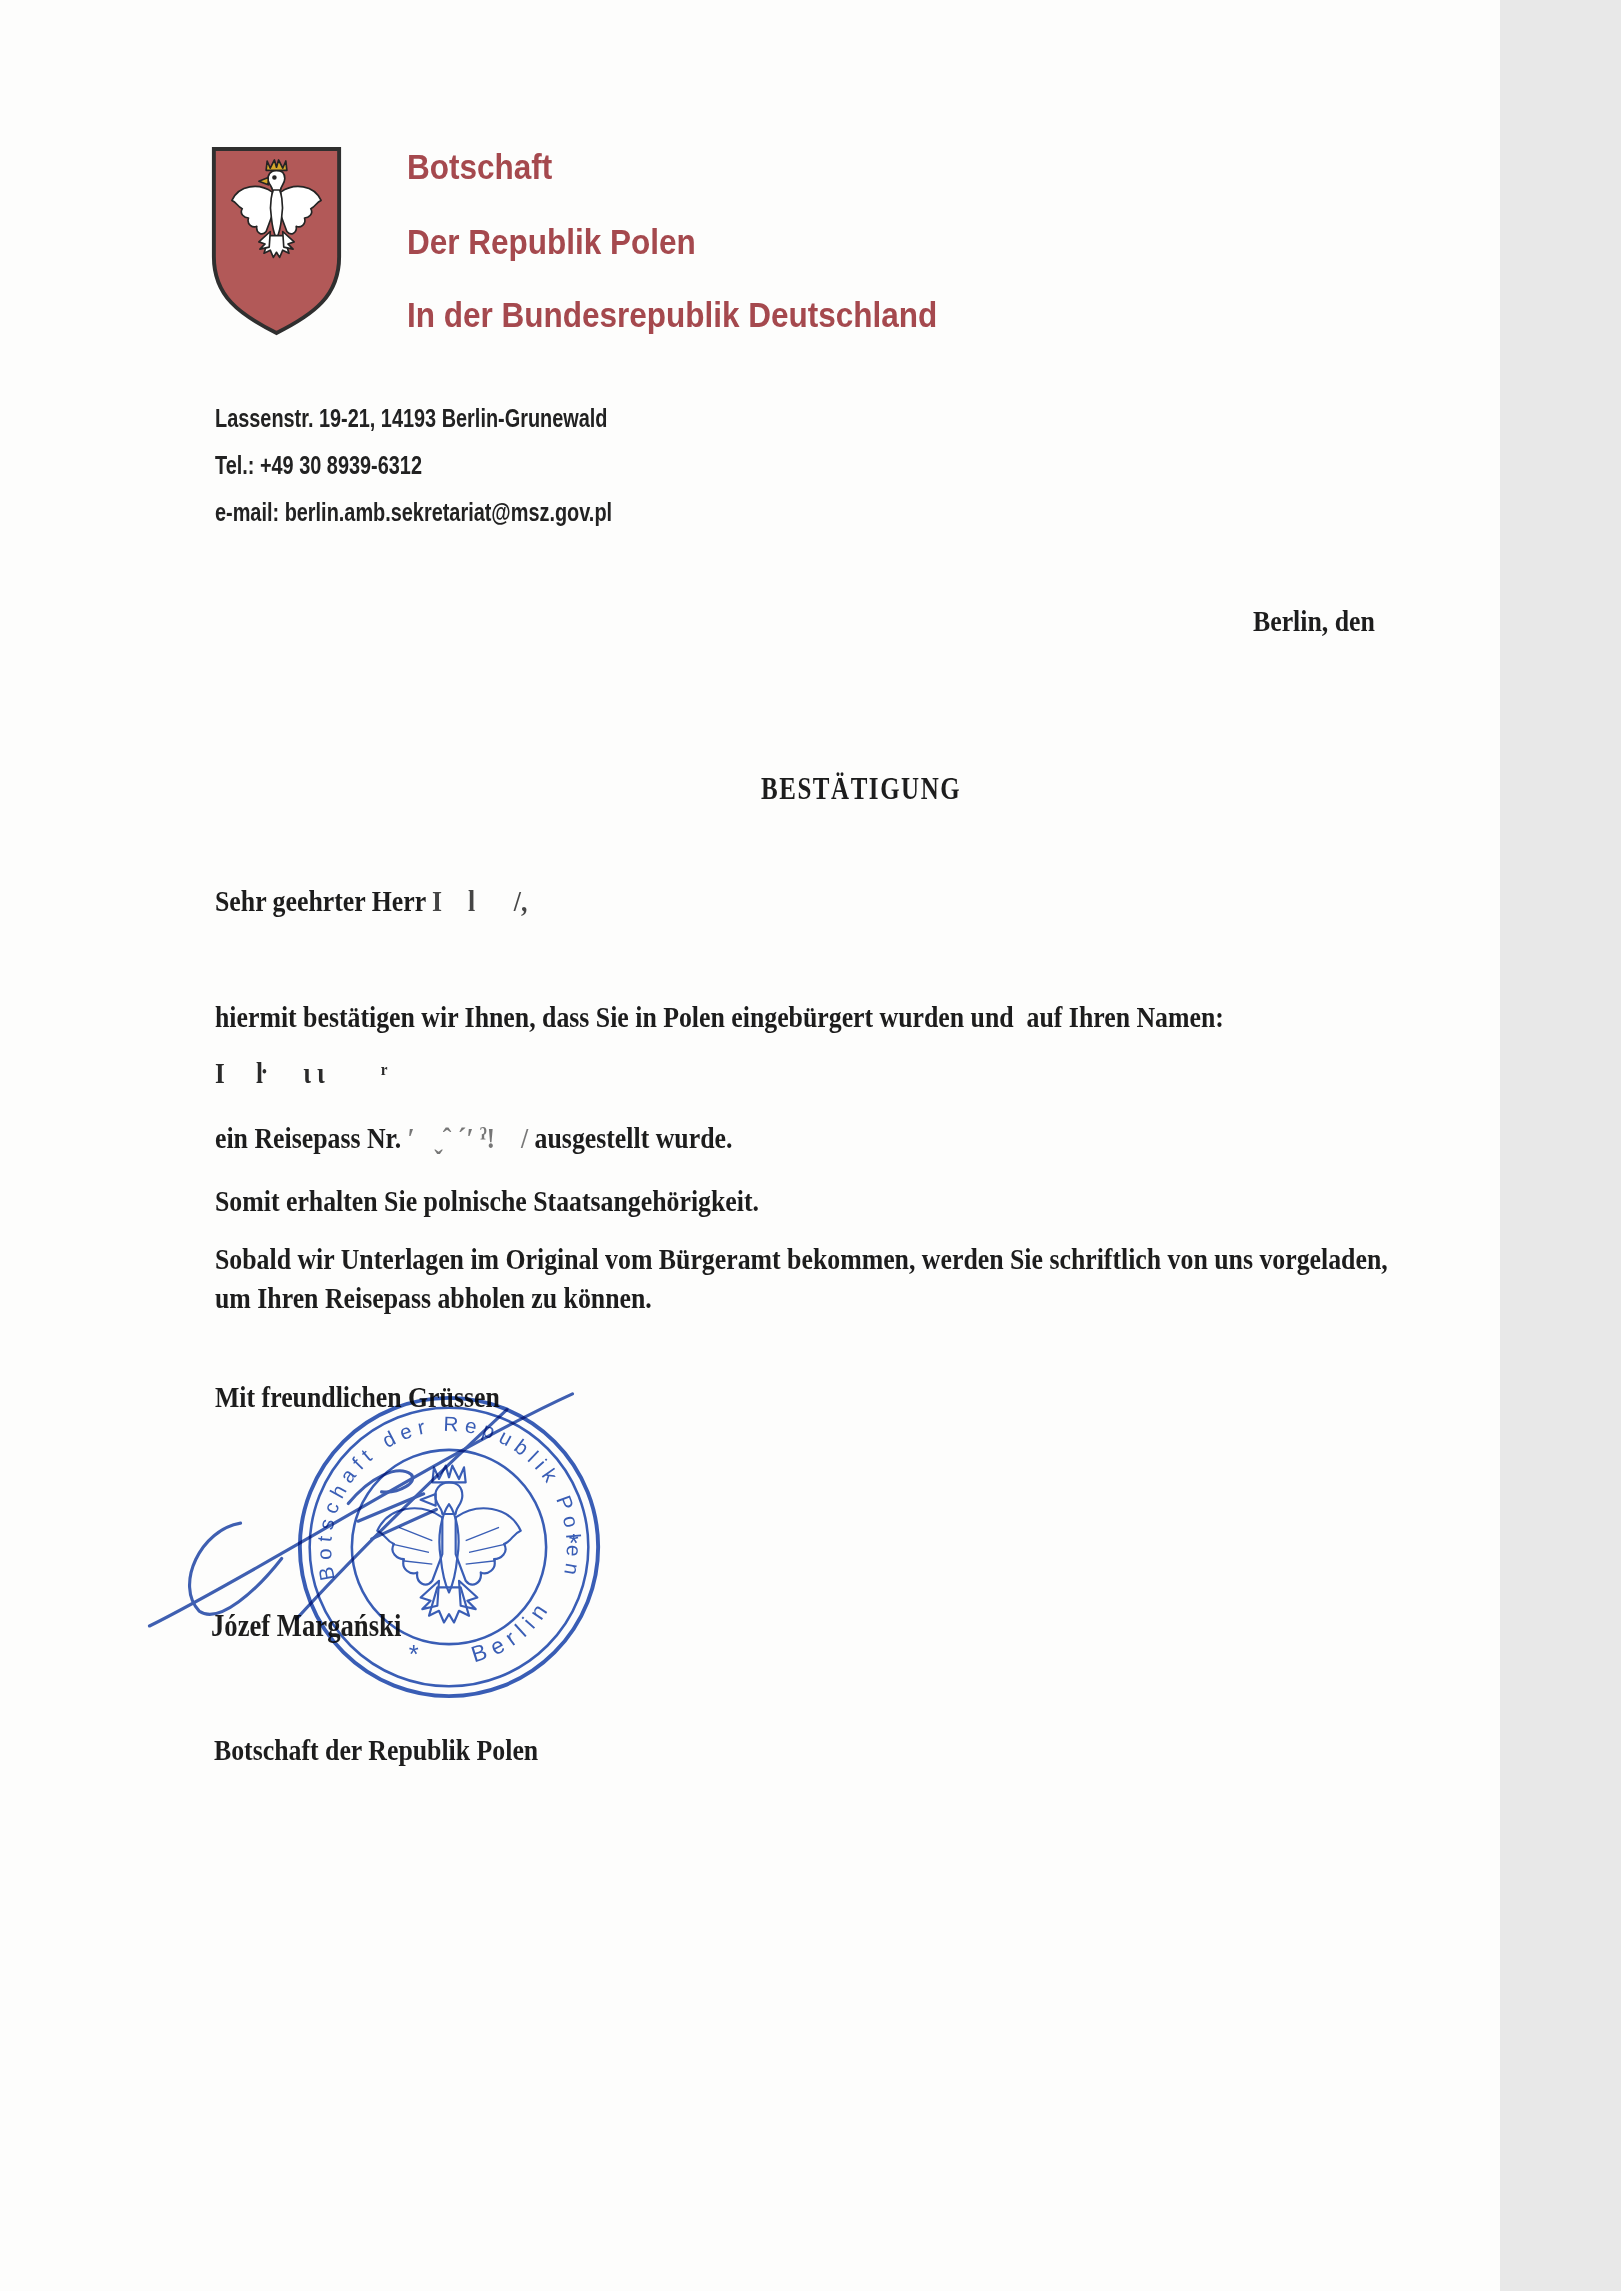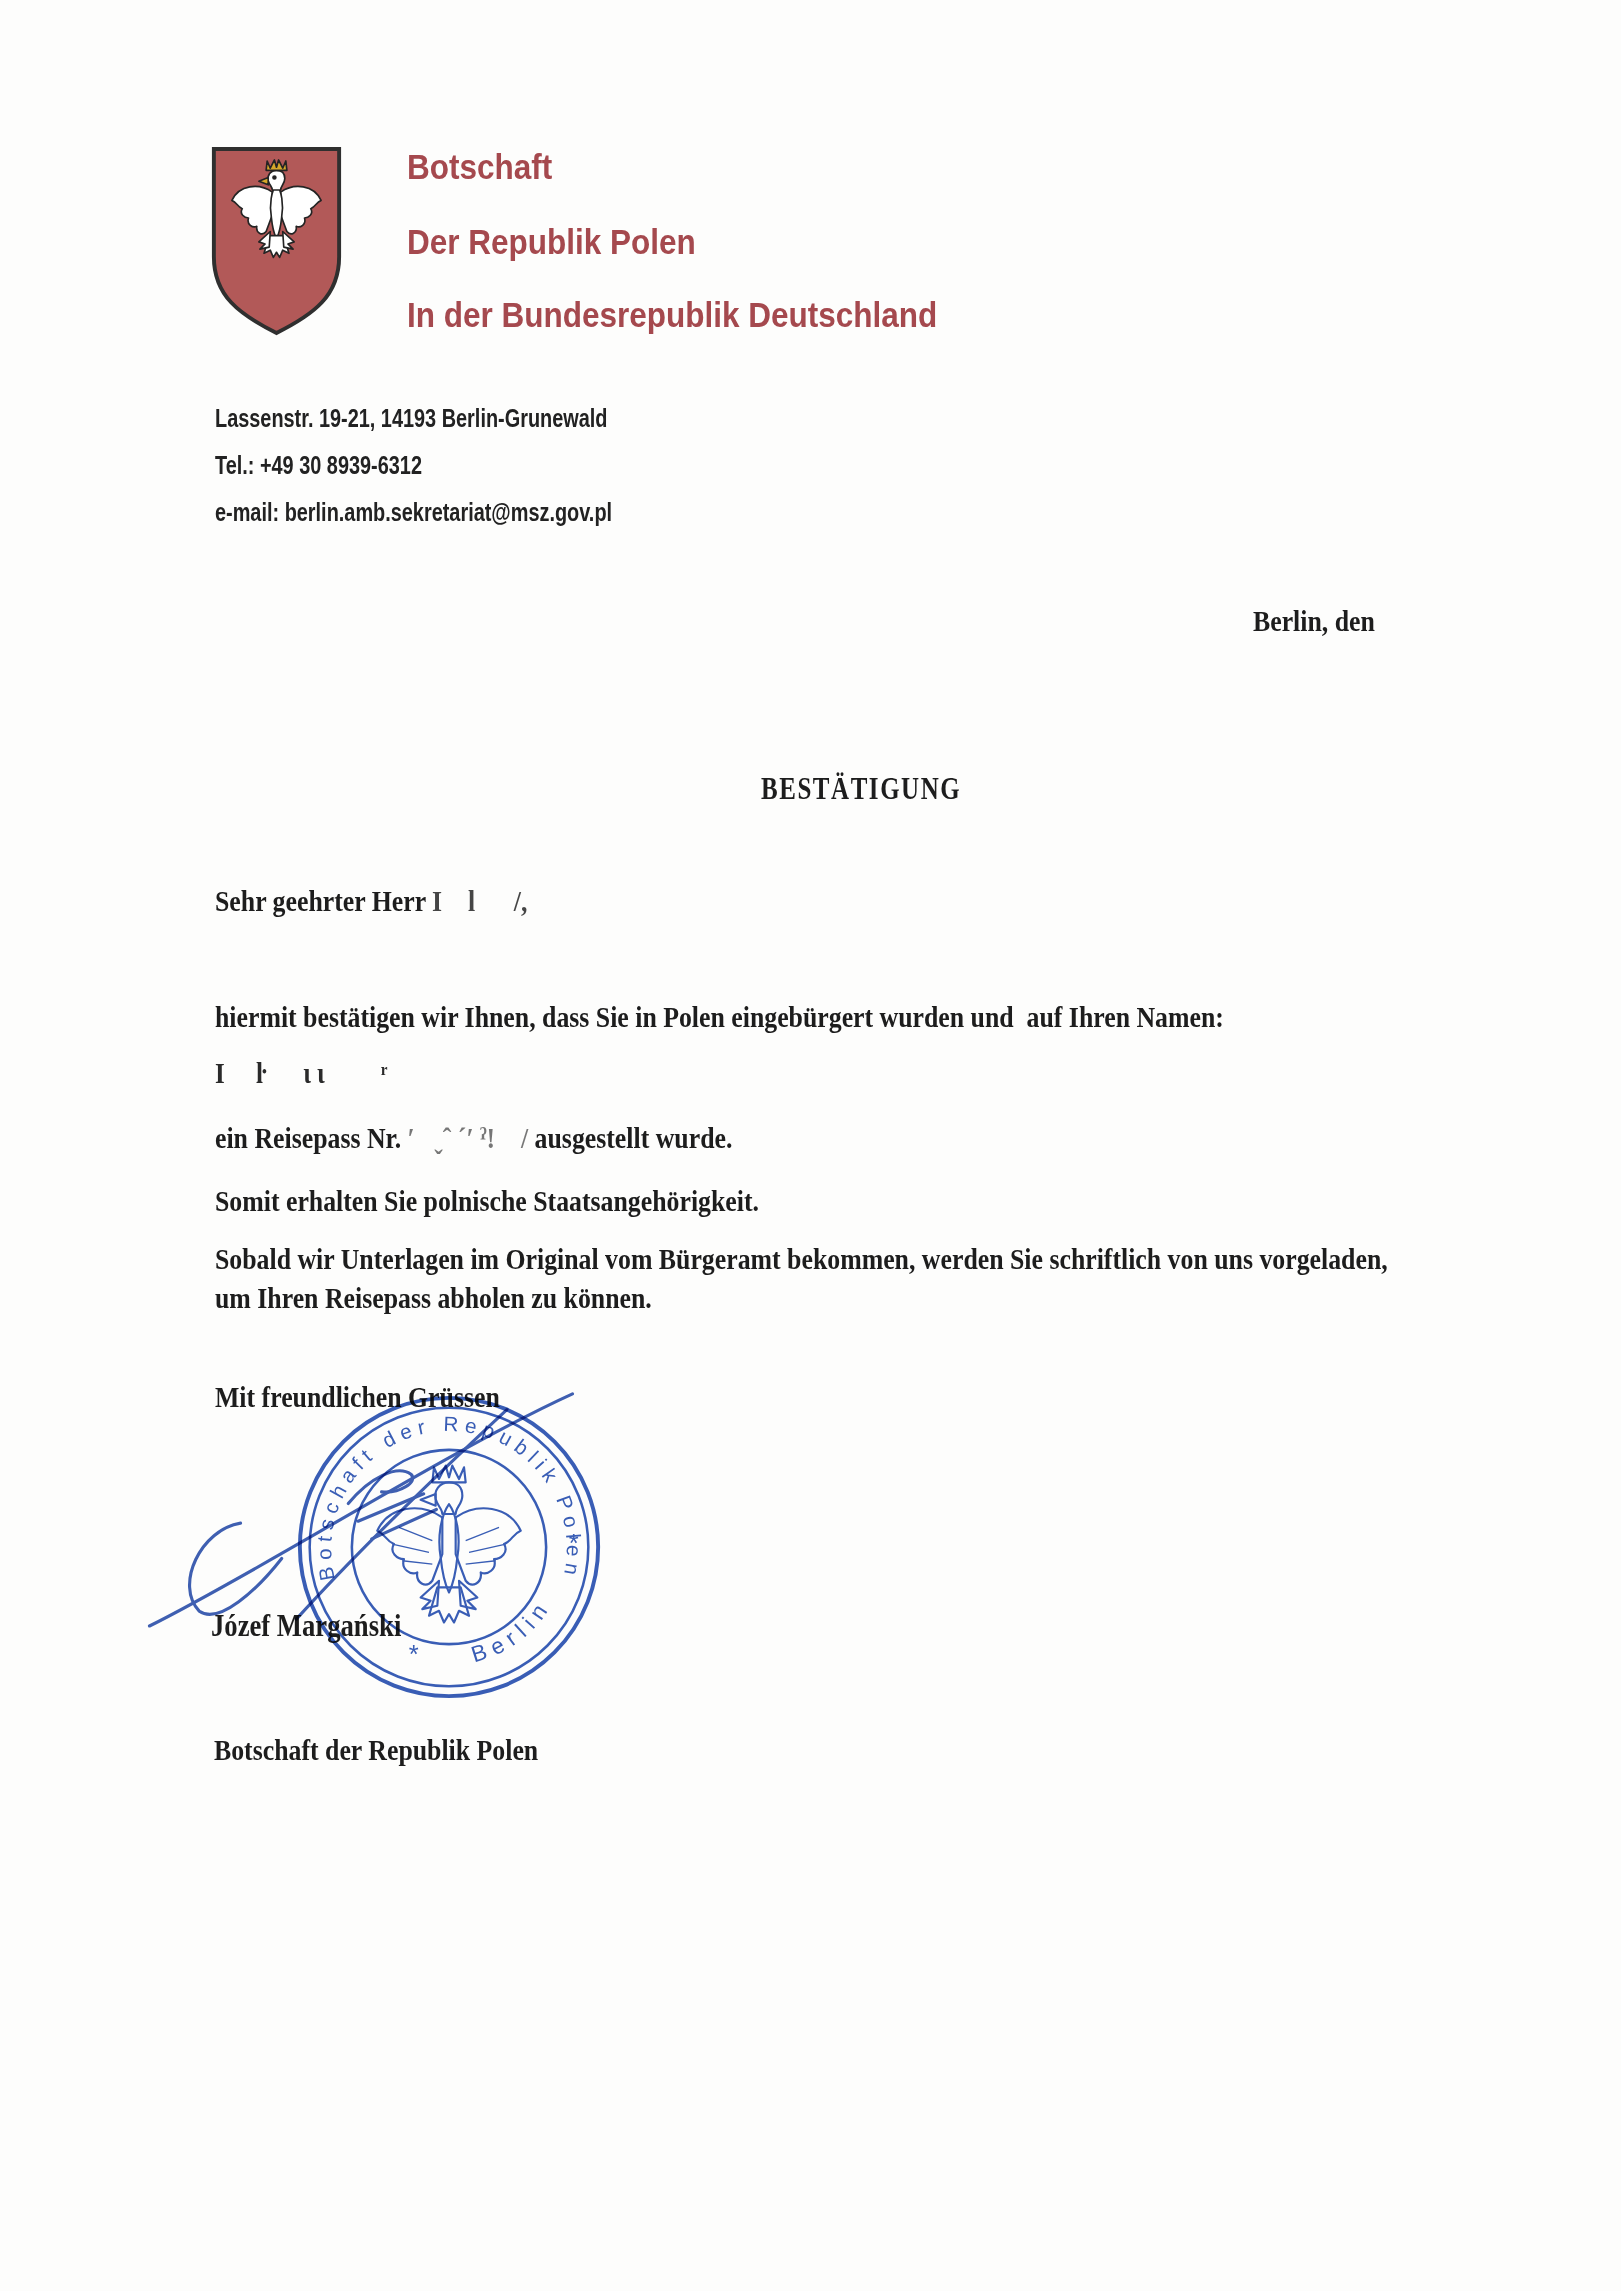--- a/index.html
+++ b/index.html
@@ -1,17 +1,17 @@
 <!DOCTYPE html>
 <html><head>
 <meta charset="utf-8">
 <style>
   html,body{margin:0;padding:0;background:#e8e8e8;}
   .page{
-    position:relative; width:1621px; height:2292px;
+    position:relative; width:1500px; height:2292px;
     background:#fdfdfc; overflow:hidden;
     font-family:"Liberation Serif","DejaVu Serif",serif;
   }
   
   .coat{position:absolute; left:208px; top:141px; width:137px; height:198px;}
   .hred{
     position:absolute; left:407px;
     font:700 35px "Liberation Sans","DejaVu Sans",sans-serif;
     color:#a5494e; transform:scaleX(.9); transform-origin:0 0; white-space:pre;
   }

